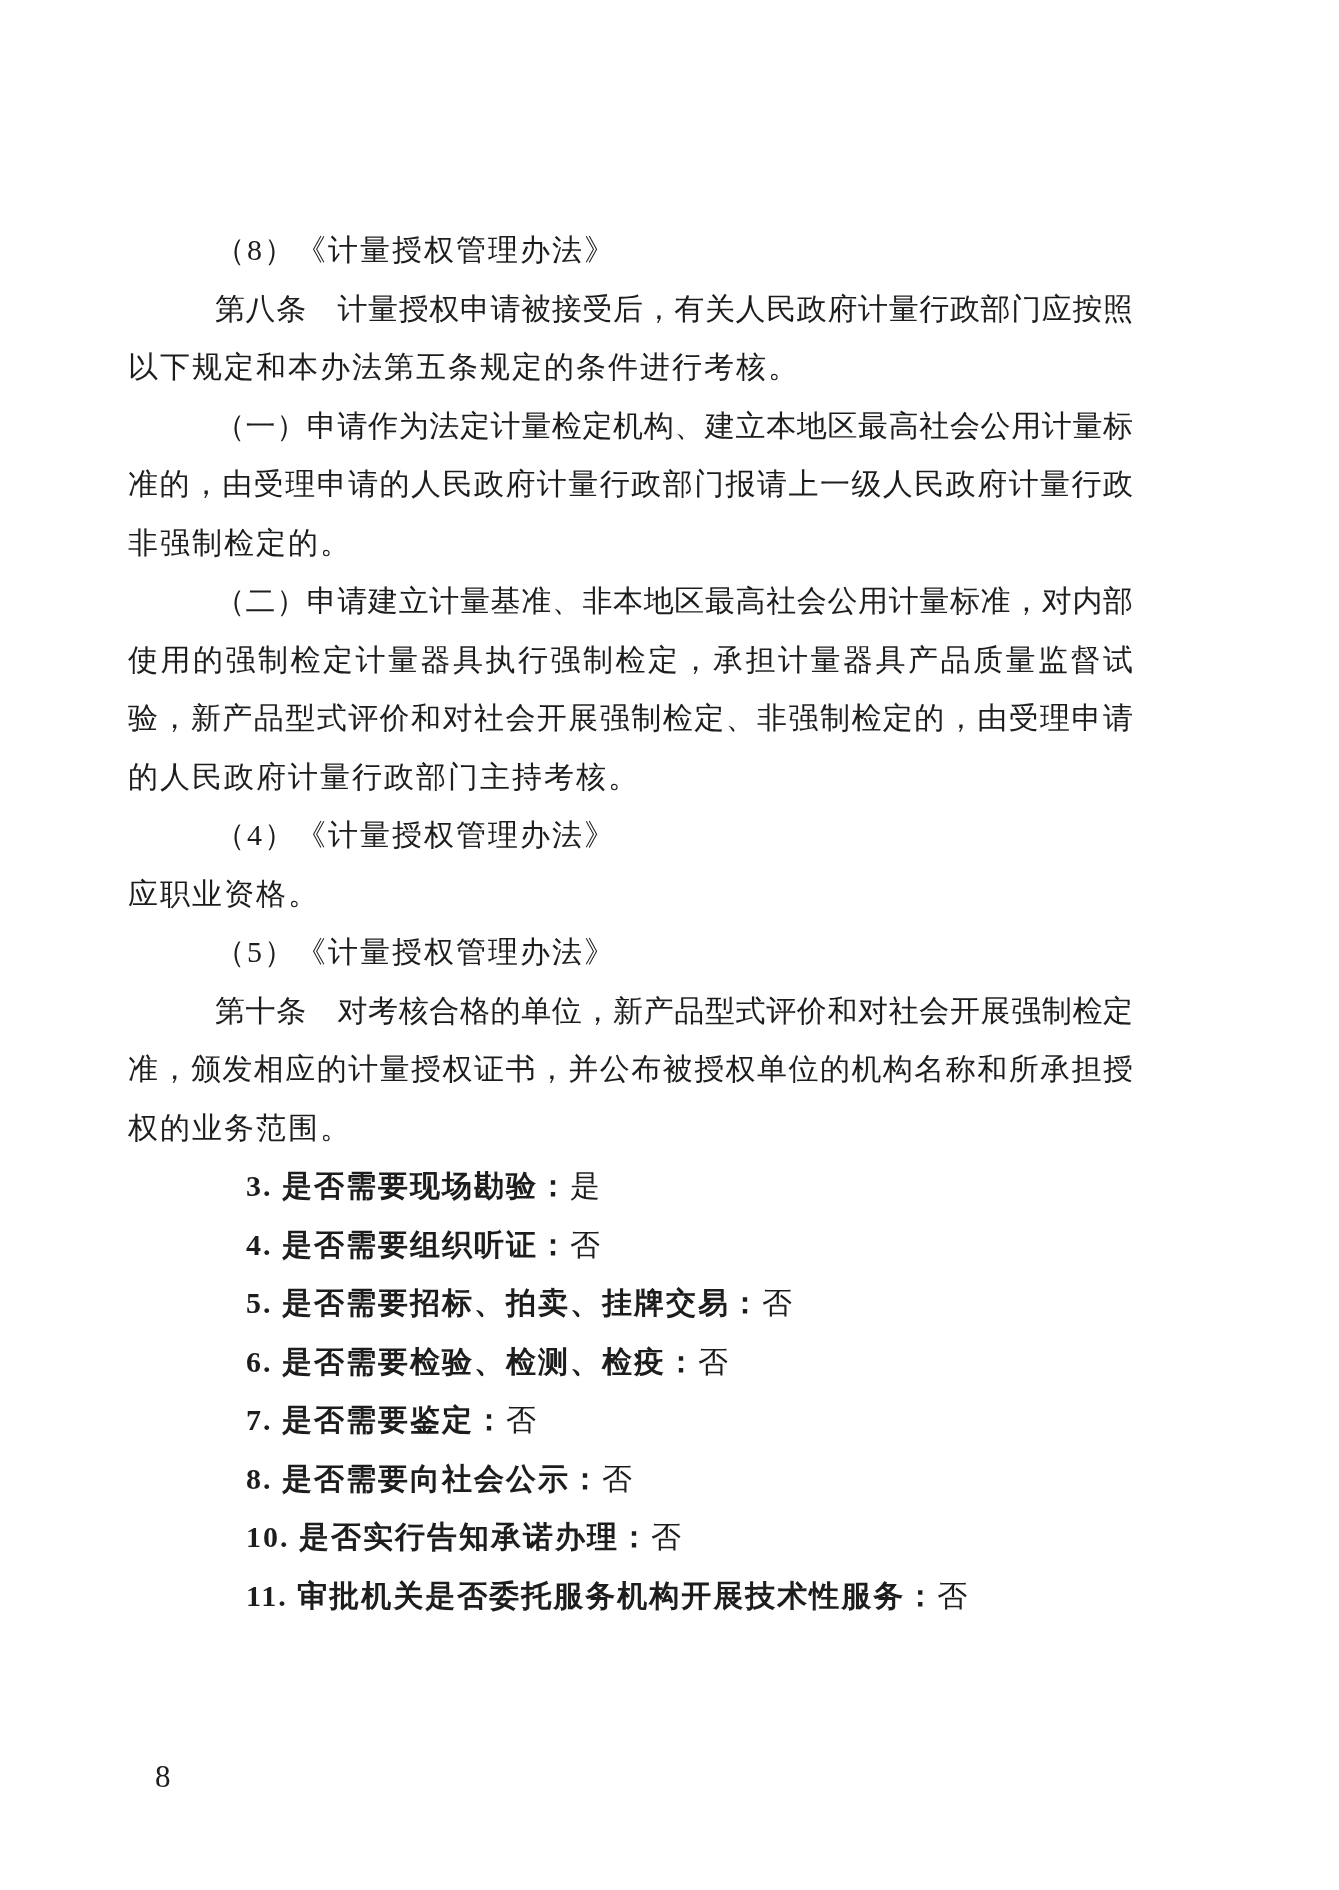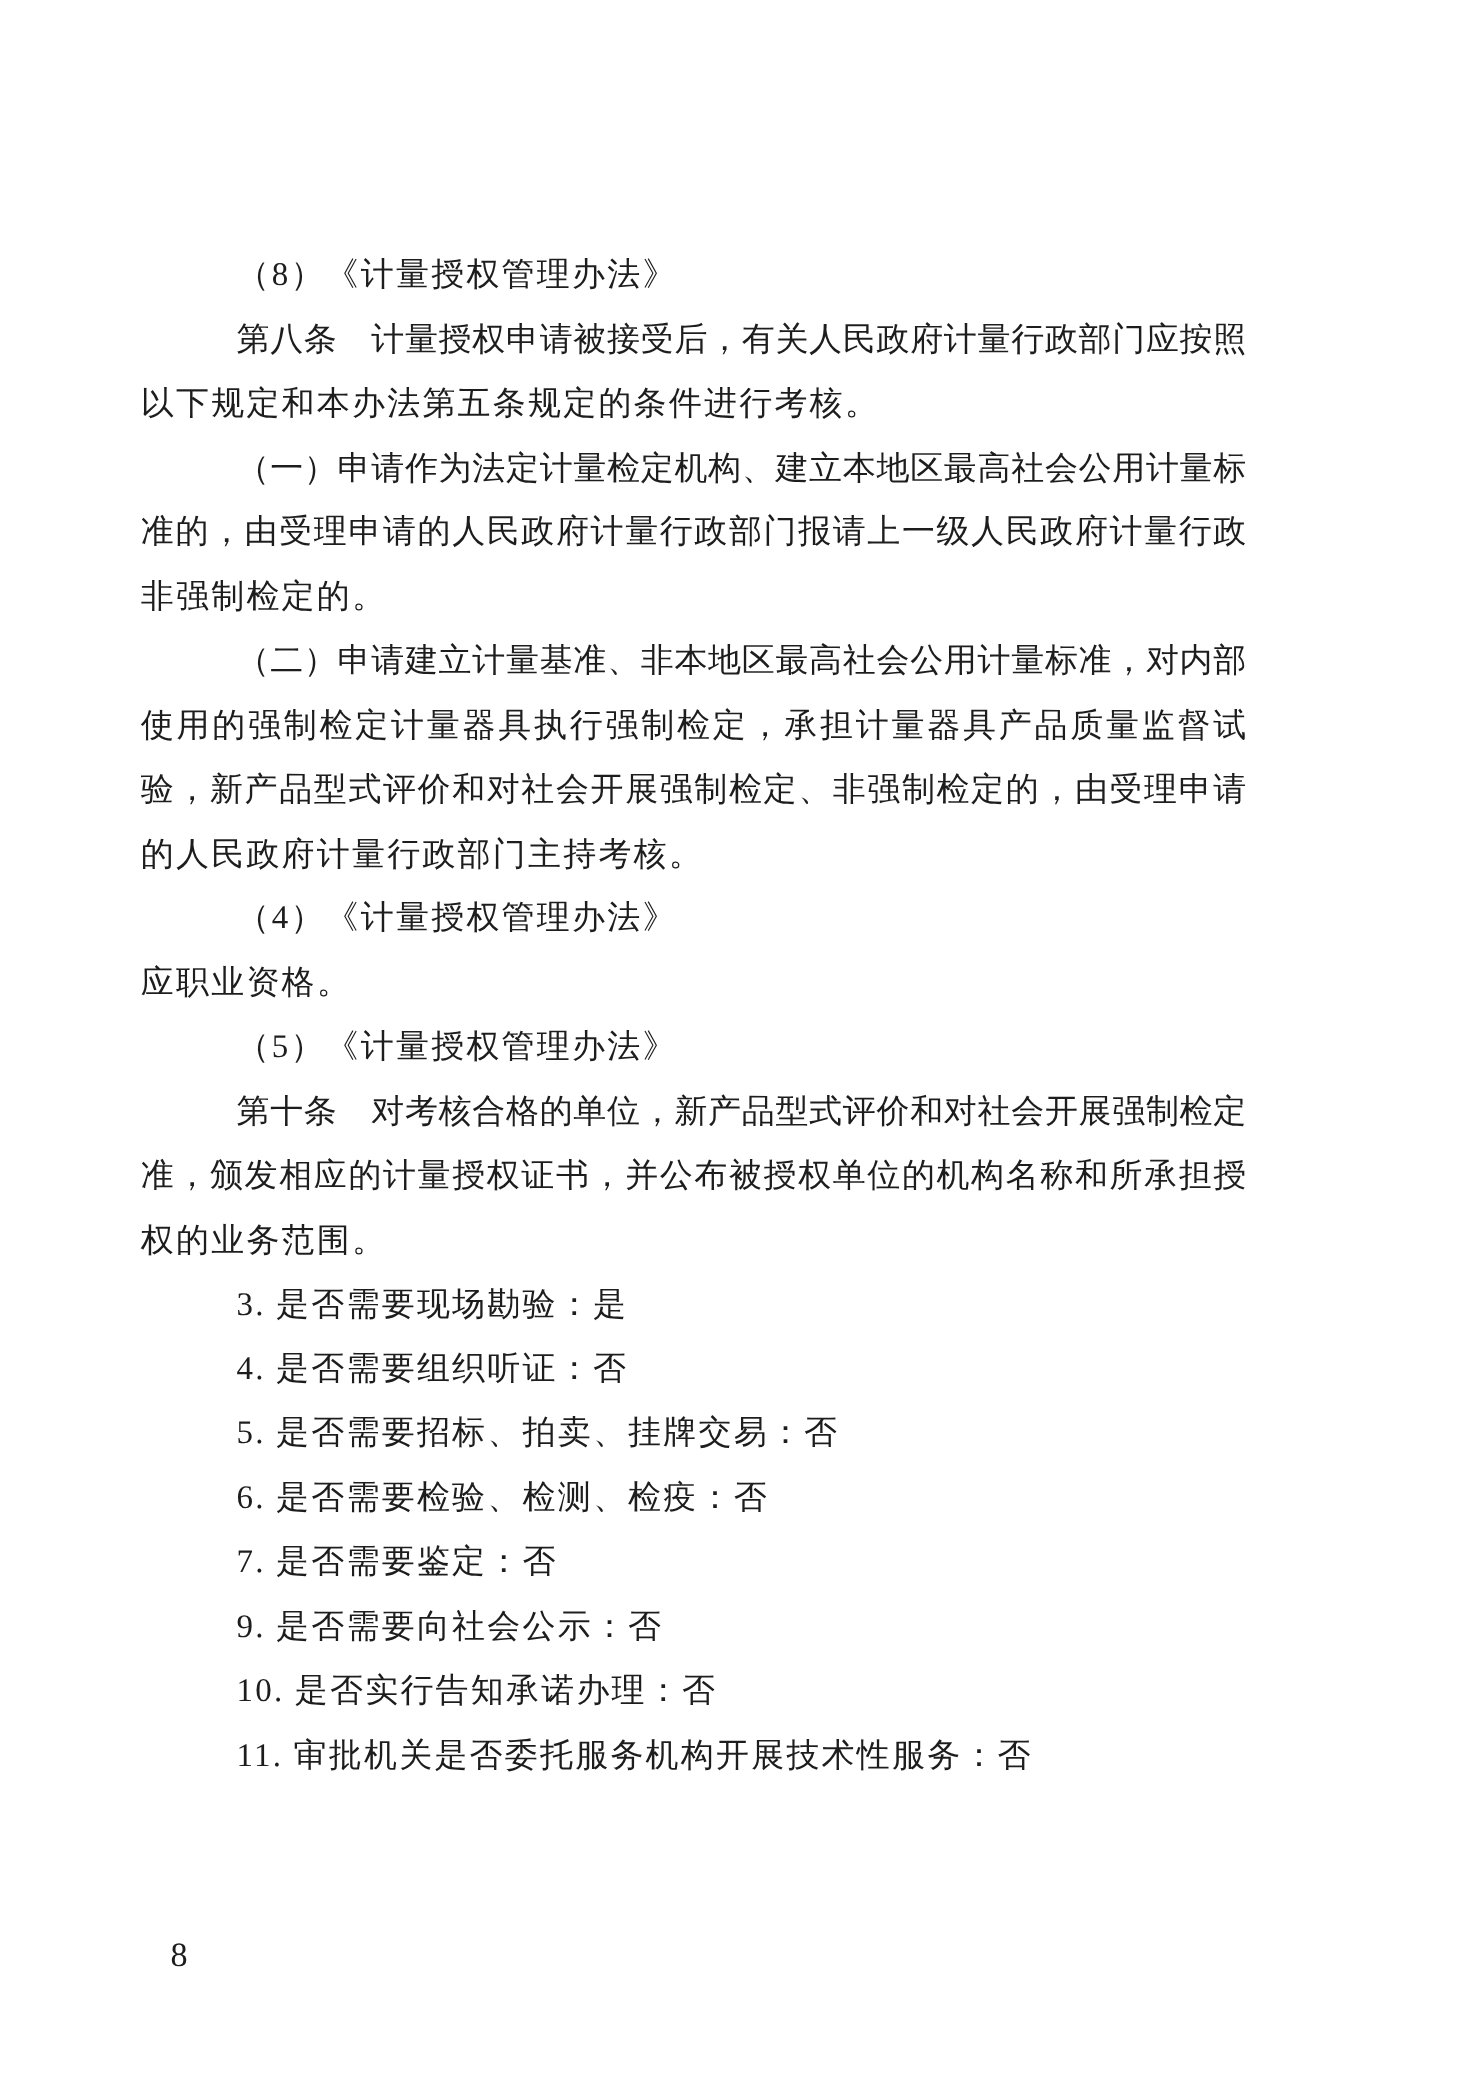--- a/index.html
+++ b/index.html
@@ -26,21 +26,21 @@
     white-space: nowrap;
   }
   .line.indent { padding-left: 87px; }
   .line.justify {
     letter-spacing: 0;
     white-space: normal;
     text-align: justify;
     text-align-last: justify;
     text-justify: inter-character;
   }
-  .seg-bold { font-weight: 400; }
+  .seg-bold { font-weight: 700; margin-left: 31px; }
   .page-number {
     position: absolute;
     left: 155px;
     top: 1761px;
     font-size: 31px;
     line-height: 1;
     letter-spacing: 0;
   }
 </style>
 </head>
@@ -62,18 +62,18 @@
       <div class="line"><span class="seg-regular">应职业资格。</span></div>
       <div class="line indent"><span class="seg-regular">（5）《计量授权管理办法》</span></div>
       <div class="line indent justify"><span class="seg-regular">第十条　对考核合格的单位，新产品型式评价和对社会开展强制检定</span></div>
       <div class="line justify"><span class="seg-regular">准，颁发相应的计量授权证书，并公布被授权单位的机构名称和所承担授</span></div>
       <div class="line"><span class="seg-regular">权的业务范围。</span></div>
       <div class="line indent"><span class="seg-bold">3. 是否需要现场勘验：</span><span class="seg-regular">是</span></div>
       <div class="line indent"><span class="seg-bold">4. 是否需要组织听证：</span><span class="seg-regular">否</span></div>
       <div class="line indent"><span class="seg-bold">5. 是否需要招标、拍卖、挂牌交易：</span><span class="seg-regular">否</span></div>
       <div class="line indent"><span class="seg-bold">6. 是否需要检验、检测、检疫：</span><span class="seg-regular">否</span></div>
       <div class="line indent"><span class="seg-bold">7. 是否需要鉴定：</span><span class="seg-regular">否</span></div>
-      <div class="line indent"><span class="seg-bold">9. 是否需要向社会公示：</span><span class="seg-regular">否</span></div>
+      <div class="line indent"><span class="seg-bold">8. 是否需要向社会公示：</span><span class="seg-regular">否</span></div>
       <div class="line indent"><span class="seg-bold">10. 是否实行告知承诺办理：</span><span class="seg-regular">否</span></div>
       <div class="line indent"><span class="seg-bold">11. 审批机关是否委托服务机构开展技术性服务：</span><span class="seg-regular">否</span></div>
     </div>
   <div class="page-number">8</div>
 </div>
 
 </body></html>

